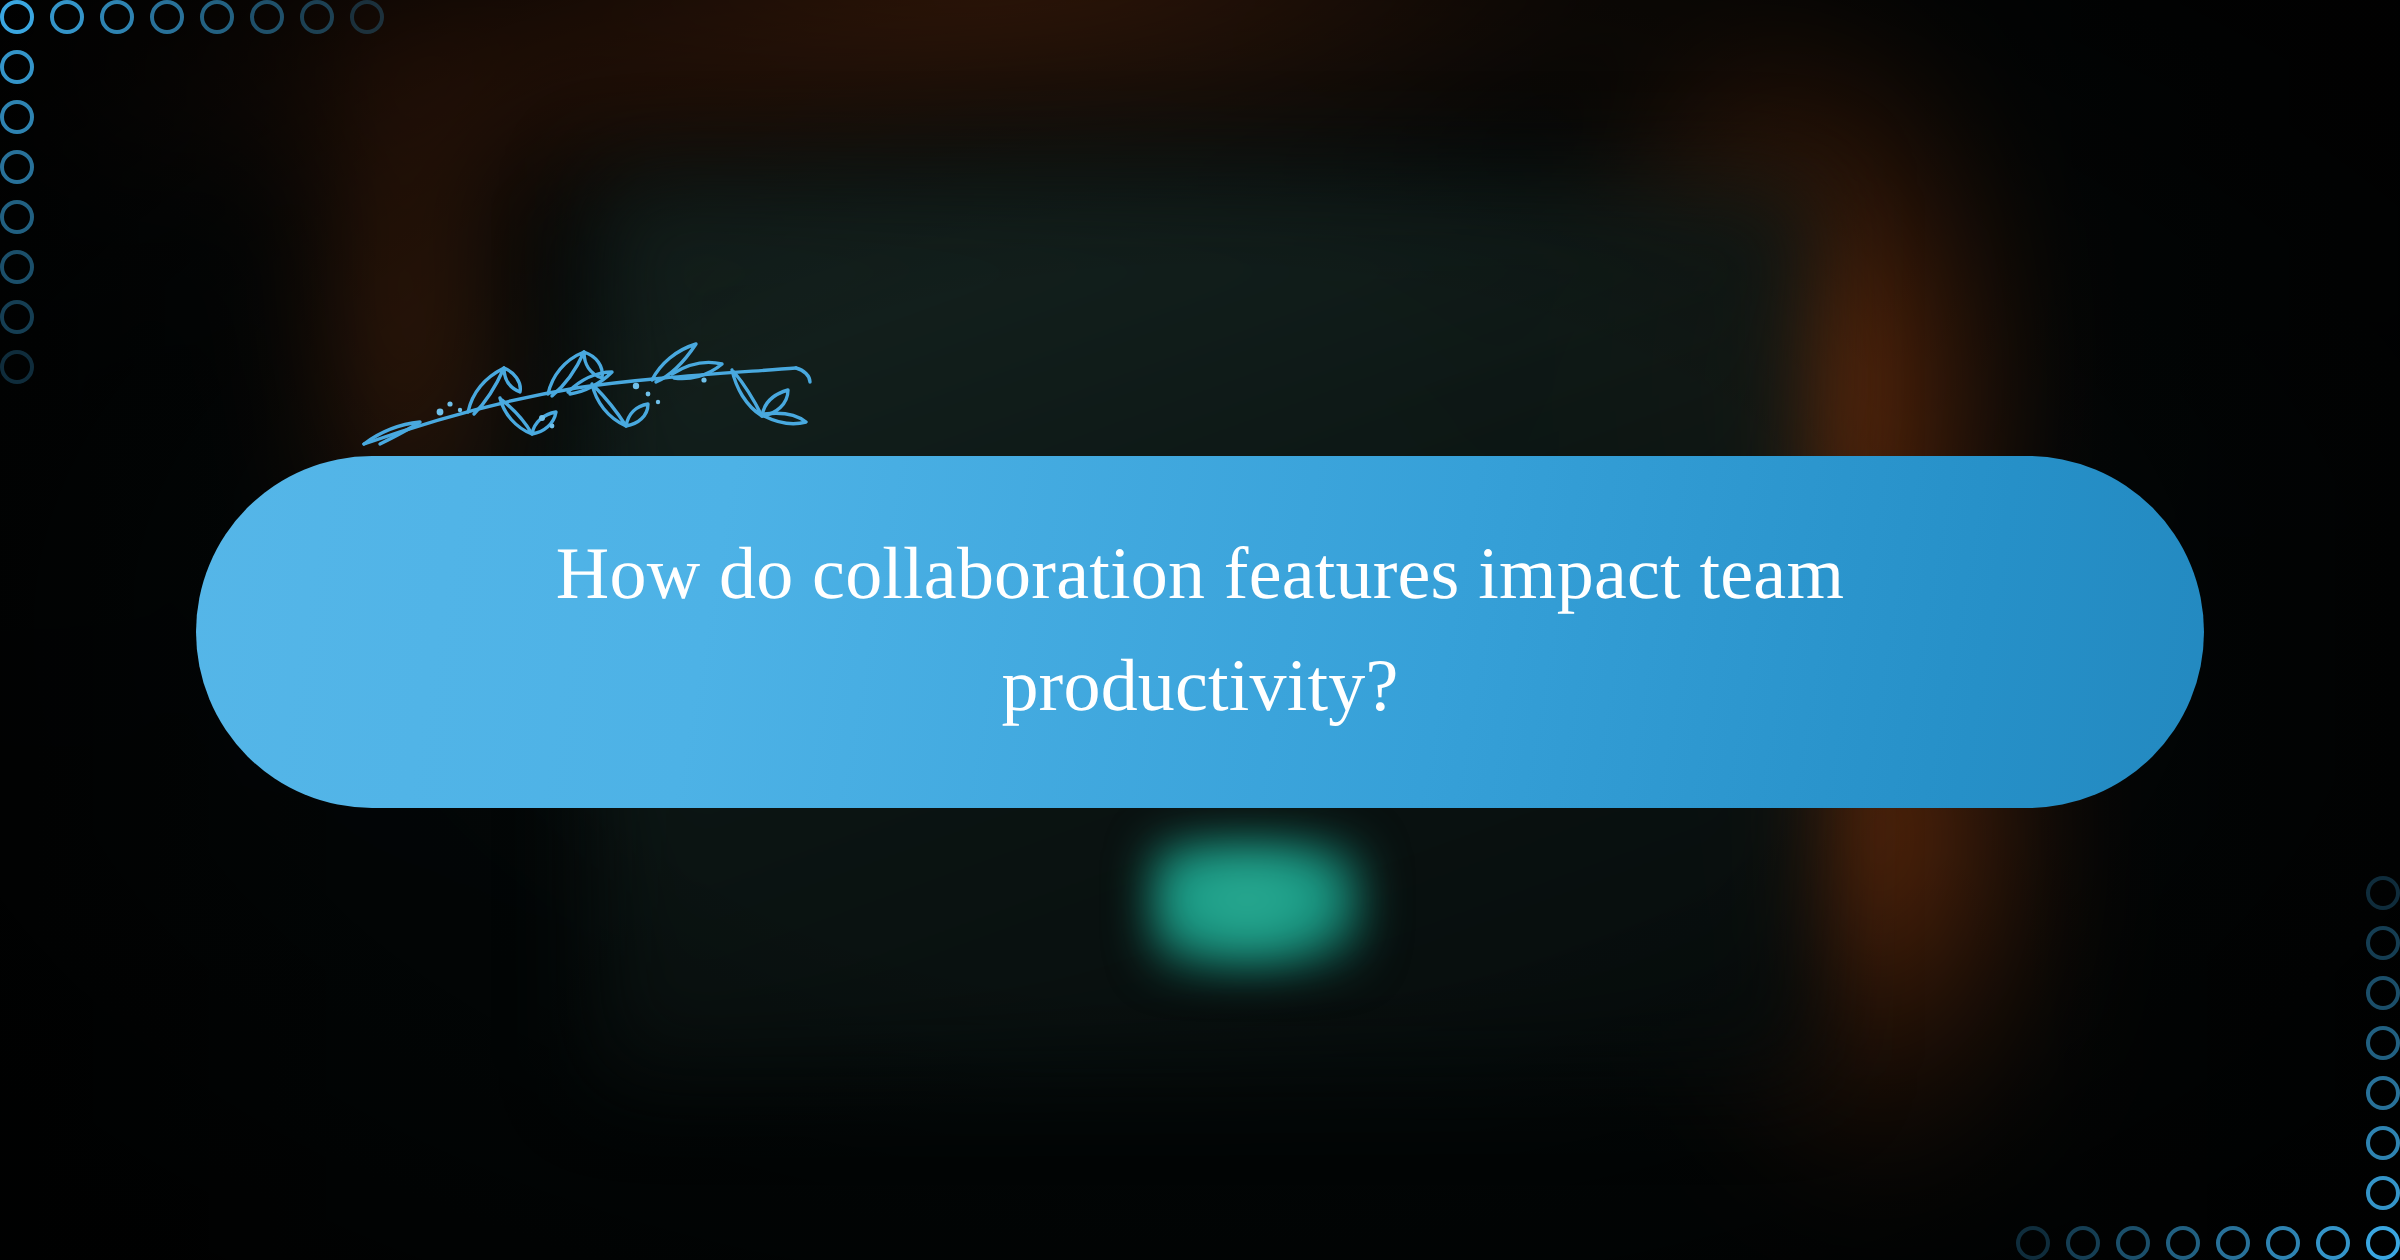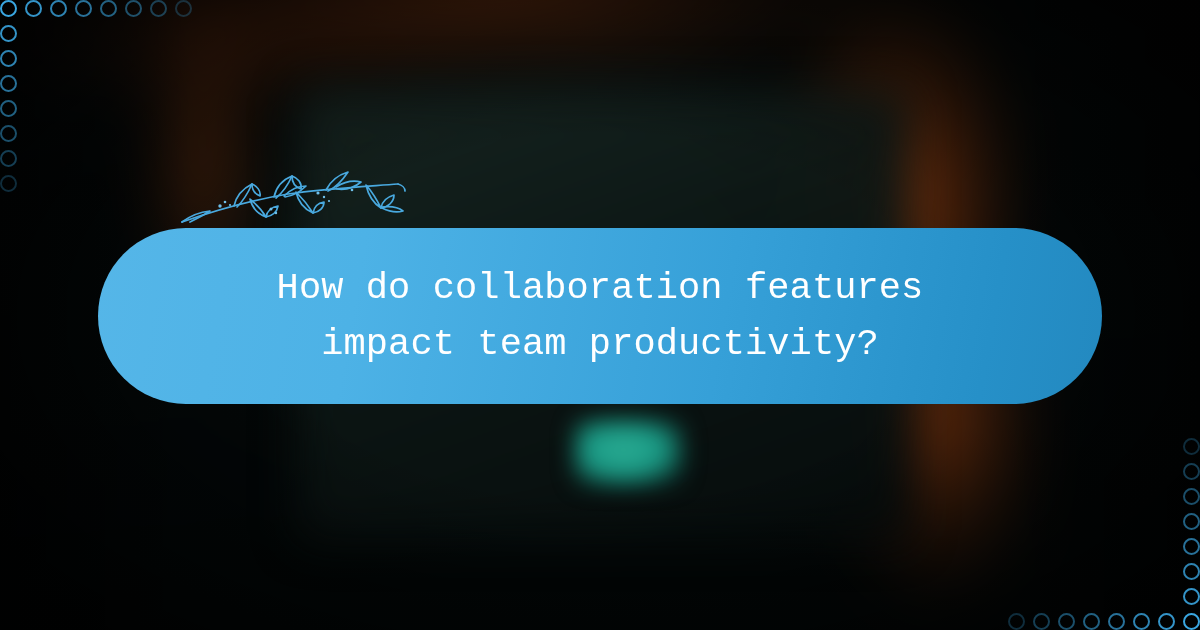--- a/index.html
+++ b/index.html
@@ -119,21 +119,21 @@
     border-radius: 88px;
     background: linear-gradient(100deg, #55b6e8 0%, #4db2e6 26%, #36a0d8 62%, #2690c8 88%, #2389c0 100%);
     display: flex;
     align-items: center;
     justify-content: center;
     padding: 0 132px;
   }
 
   .banner-text {
     color: #ffffff;
-    font-family: Liberation Mono, monospace;
+    font-family: Liberation Serif, serif;
     font-size: 37px;
     font-weight: 400;
     line-height: 1.52;
     text-align: center;
     letter-spacing: 0.1px;
     width: 100%;
   }
 </style>
 </head>
 <body>

